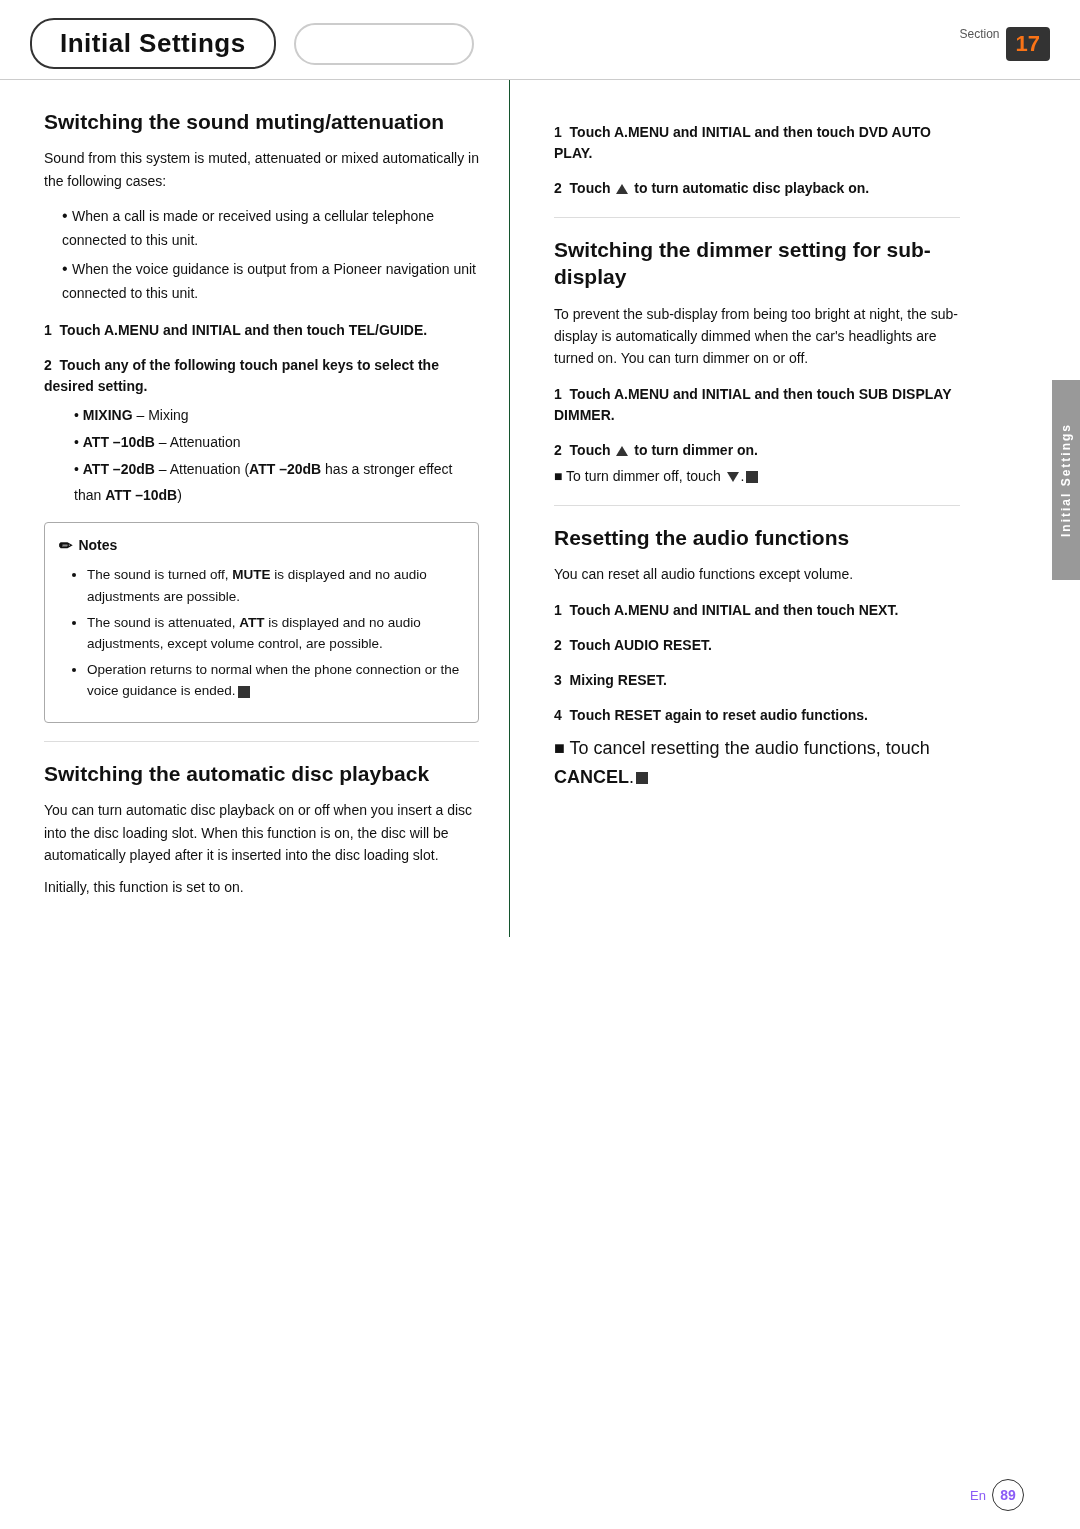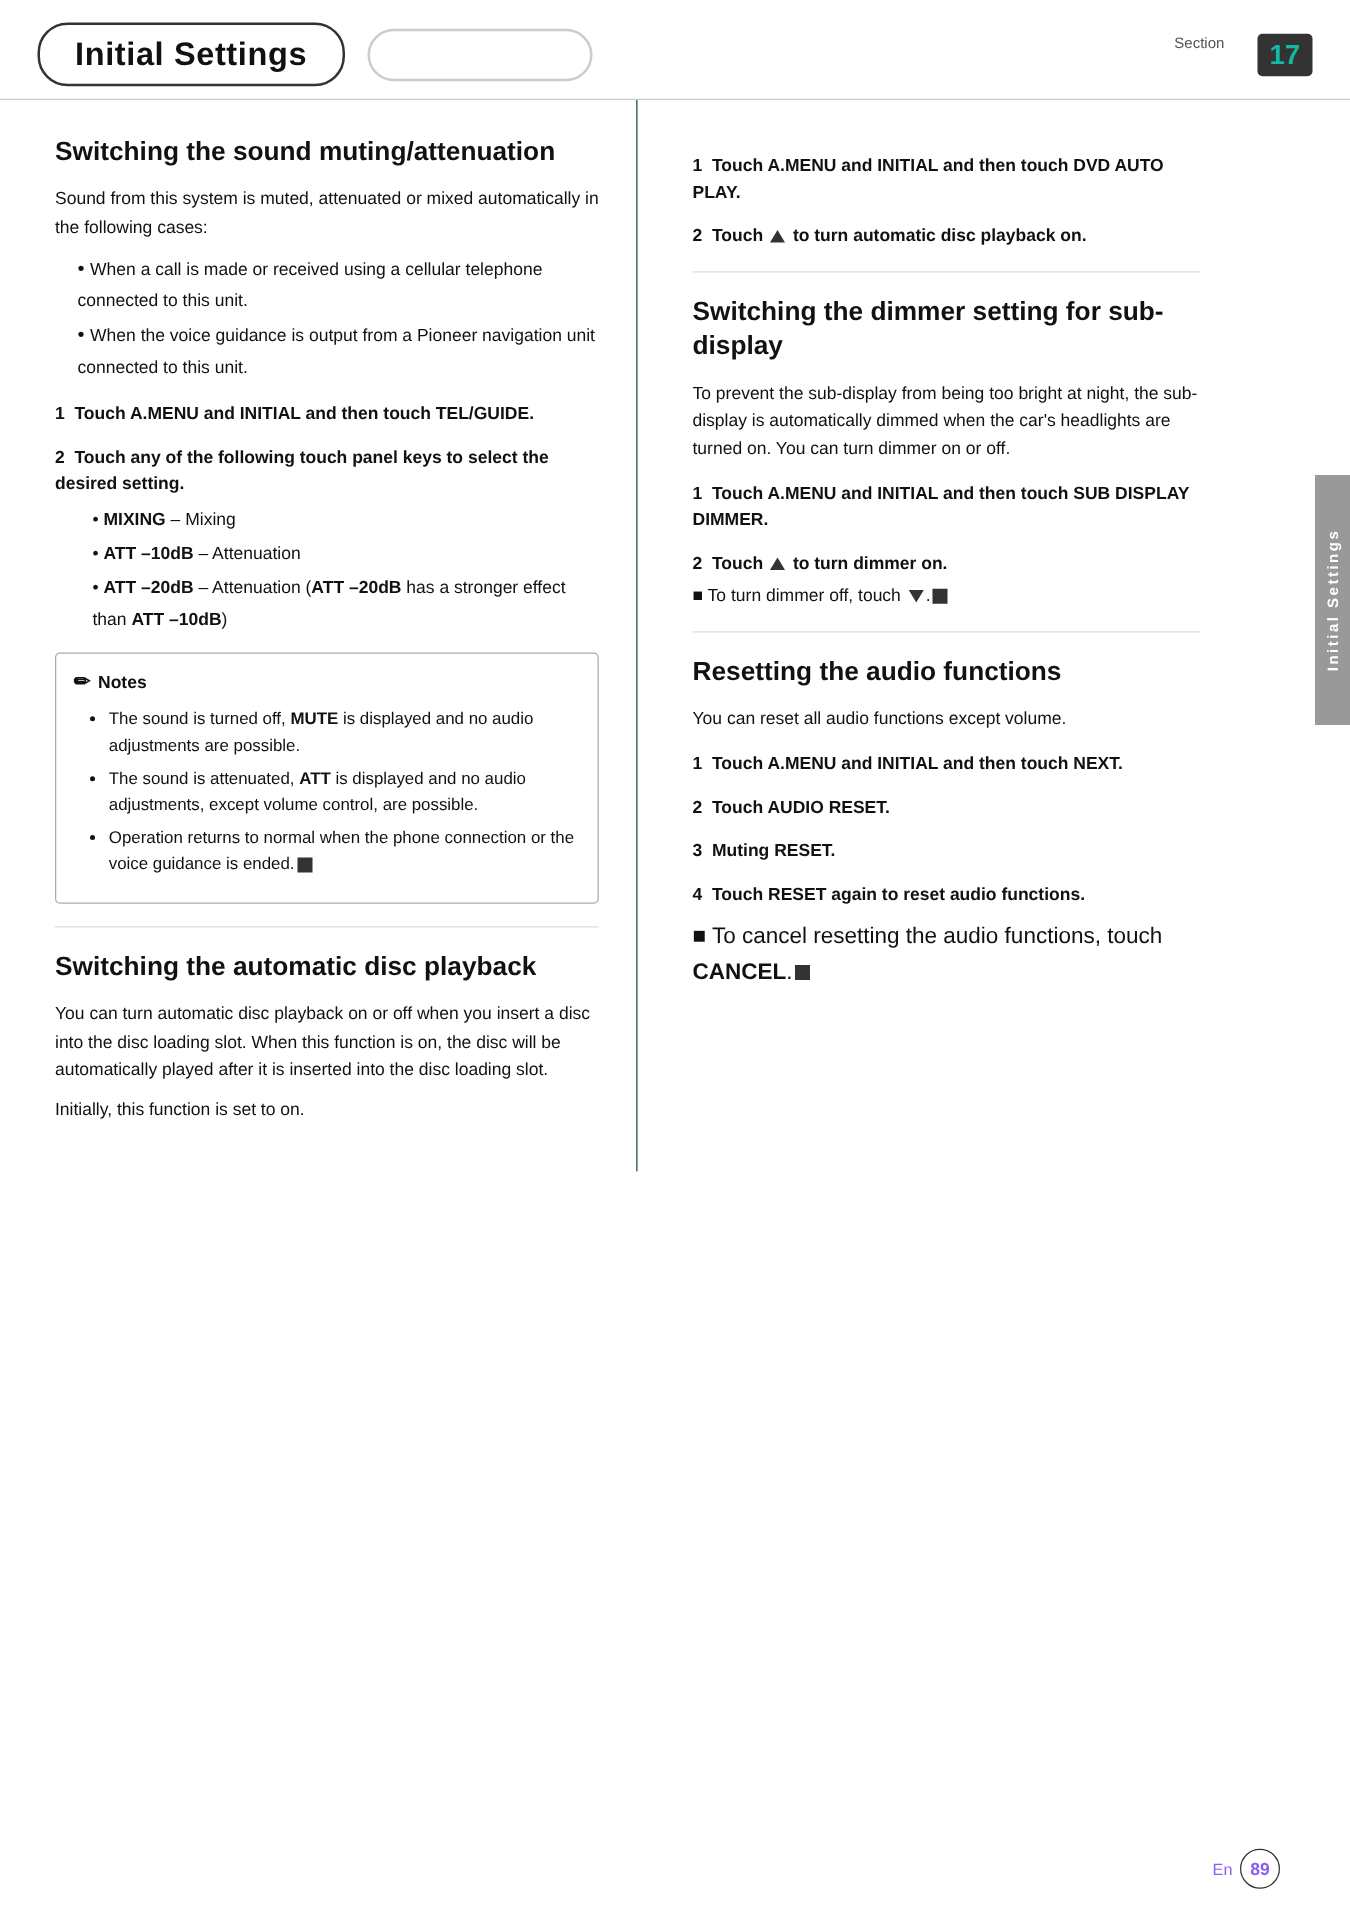--- a/index.html
+++ b/index.html
@@ -31,31 +31,31 @@
       border: 2px solid #333;
       border-radius: 24px;
       padding: 8px 28px;
       font-size: 26px;
       font-weight: bold;
       letter-spacing: 0.5px;
     }
     .header-right {
       display: flex;
       align-items: flex-start;
-      gap: 26px;
+      gap: 6px;
     }
     .section-label {
       font-size: 12px;
       color: #555;
       text-align: right;
       line-height: 1.2;
     }
     .section-number-badge {
       background: #333;
-      color: #14b8a6;
+      color: #f97316;
       border-radius: 4px;
       font-size: 22px;
       font-weight: bold;
       padding: 4px 10px;
       min-width: 44px;
       text-align: center;
     }
 
     
     .main-content {
@@ -337,21 +337,21 @@
       <span>Touch A.MENU and INITIAL and then touch NEXT.</span>
     </p>
 
     <p class="step-bold">
       <span class="step-number">2</span>&nbsp;
       <span>Touch AUDIO RESET.</span>
     </p>
 
     <p class="step-bold">
       <span class="step-number">3</span>&nbsp;
-      <span>Muting RESET.</span>
+      <span>Mixing RESET.</span>
     </p>
 
     <p class="step-bold">
       <span class="step-number">4</span>&nbsp;
       <span>Touch RESET again to reset audio functions.</span>
     </p>
 
     <p style="font-size:18px; margin-top:8px; line-height:1.6;">
       ■ To cancel resetting the audio functions, touch <strong>CANCEL</strong>.<span class="square-icon"></span>
     </p>

